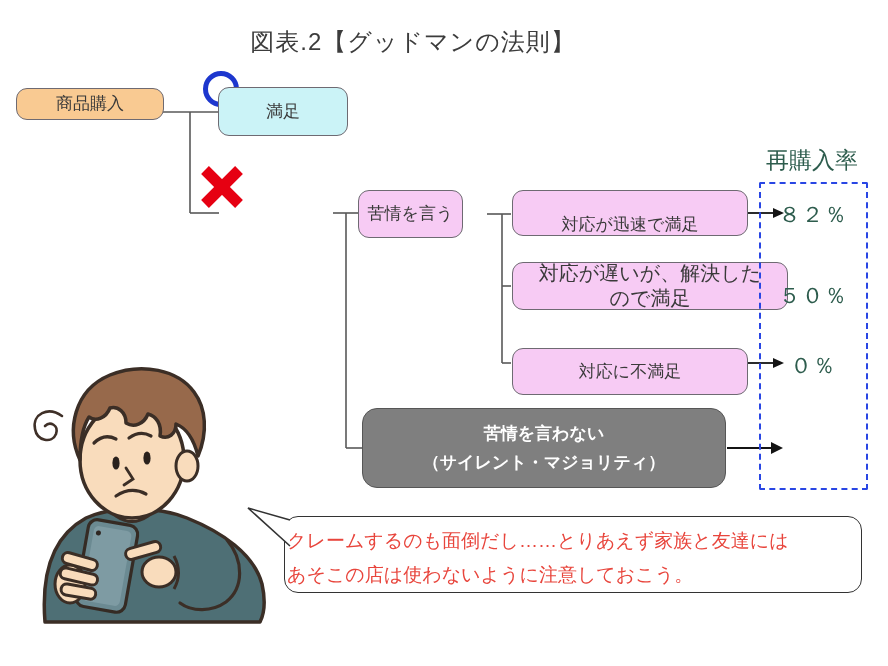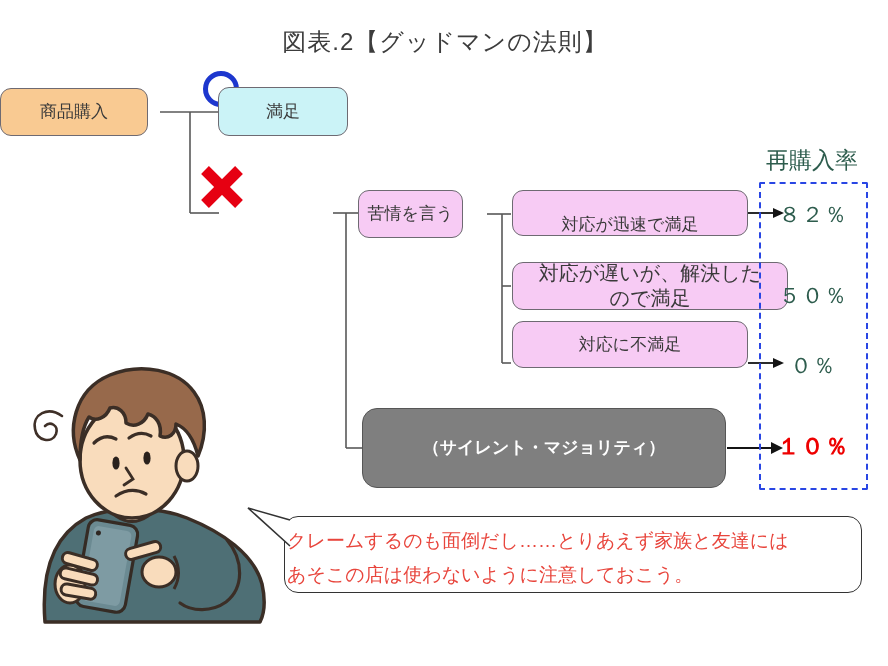--- a/index.html
+++ b/index.html
@@ -2,34 +2,34 @@
 <html><head>
 <meta charset="utf-8">
 <style>
   html,body{margin:0;padding:0;background:#ffffff;}
   #stage{
     position:relative;width:888px;height:666px;background:#ffffff;overflow:hidden;
     font-family:"Liberation Sans","DejaVu Sans",sans-serif;color:#3a3a3a;
   }
   #page-title{
     position:absolute;left:0;top:26px;width:826px;text-align:center;
-    font-size:24px;letter-spacing:1px;color:#3c3c3c;margin-left:32px;
+    font-size:24px;letter-spacing:1px;color:#3c3c3c;
   }
   .box{
     position:absolute;display:flex;flex-direction:column;align-items:center;justify-content:center;
     border:1.6px solid #6e6a72;border-radius:11px;font-size:17px;color:#3a3a3a;
     line-height:1.25;text-align:center;box-sizing:border-box;
   }
-  .box-purchase{left:0;top:88px;width:148px;height:48px;background:#F9CA92;font-family:Liberation Serif, serif;}
+  .box-purchase{left:16px;top:88px;width:148px;height:32px;background:#F9CA92;font-family:Liberation Serif, serif;}
   .box-satisfied{left:218px;top:87px;width:130px;height:49px;background:#CBF3F7;}
   .box-dissatisfied{left:218px;top:189px;width:115px;height:47px;background:#F7CBF4;}
   .box-complain{left:358px;top:190px;width:105px;height:48px;background:#F7CBF4;}
   .box-resp1{left:512px;top:190px;width:236px;height:46px;background:#F7CBF4;justify-content:flex-end;}
   .box-resp2{left:512px;top:262px;width:276px;height:48px;background:#F7CBF4;font-size:20px;}
-  .box-resp3{left:512px;top:321px;width:236px;height:47px;background:#F7CBF4;}
+  .box-resp3{left:512px;top:348px;width:236px;height:47px;background:#F7CBF4;}
   .box-silent{
     left:362px;top:408px;width:364px;height:80px;background:#7F7F7F;border-color:#565656;
     border-radius:15px;color:#ffffff;font-weight:bold;gap:7px;
   }
   .svg-layer{position:absolute;left:0;top:0;}
   #connector-layer{z-index:0;}
   .box, .rate, #repurchase-label, #dashed-frame{z-index:2;}
   #repurchase-label{
     position:absolute;left:753px;top:145px;width:118px;text-align:center;
     font-size:23px;color:#2D5C4D;
@@ -107,29 +107,29 @@
     <span>対応が迅速で満足</span>
   </div>
   <div class="box box-resp2">
     <span>対応が遅いが、解決した</span>
     <span>ので満足</span>
   </div>
   <div class="box box-resp3">
     <span>対応に不満足</span>
   </div>
   <div class="box box-silent">
+    <span>苦情を言わない</span>
     <span>（サイレント・マジョリティ）</span>
   </div>
 
   <div id="repurchase-label">再購入率</div>
   <div id="dashed-frame"></div>
   <div id="rate-82" class="rate">８２％</div>
   <div id="rate-50" class="rate">５０％</div>
   <div id="rate-0" class="rate">０％</div>
-  <div id="rate-10" class="rate">１０％</div>
 
   <svg id="person-layer" class="svg-layer" style="left:22px;top:360px;" width="292" height="264" viewBox="0 0 292 264">
 
     <path d="M40,56 C26,46 10,54 13,69 C15,81 30,84 34,74 C37,65 28,61 23,66" fill="none" stroke="#3F3028" stroke-width="2.6" stroke-linecap="round"></path>
 
     <path d="M23,262 C19,212 31,176 64,158 C90,146 135,146 165,158 C200,172 232,194 240,224 C244,242 242,254 238,262 Z" fill="#4E6F75" stroke="#3B2E26" stroke-width="3.5" stroke-linejoin="round"></path>
 
     <path d="M205,180 C222,200 222,228 204,242 C190,252 170,252 158,243" fill="none" stroke="#3B2E26" stroke-width="3.2" stroke-linecap="round"></path>
 
     <path d="M94,136 L94,156 Q110,167 126,156 L126,136 Z" fill="#F9DCBC" stroke="#3B2E26" stroke-width="3"></path>

